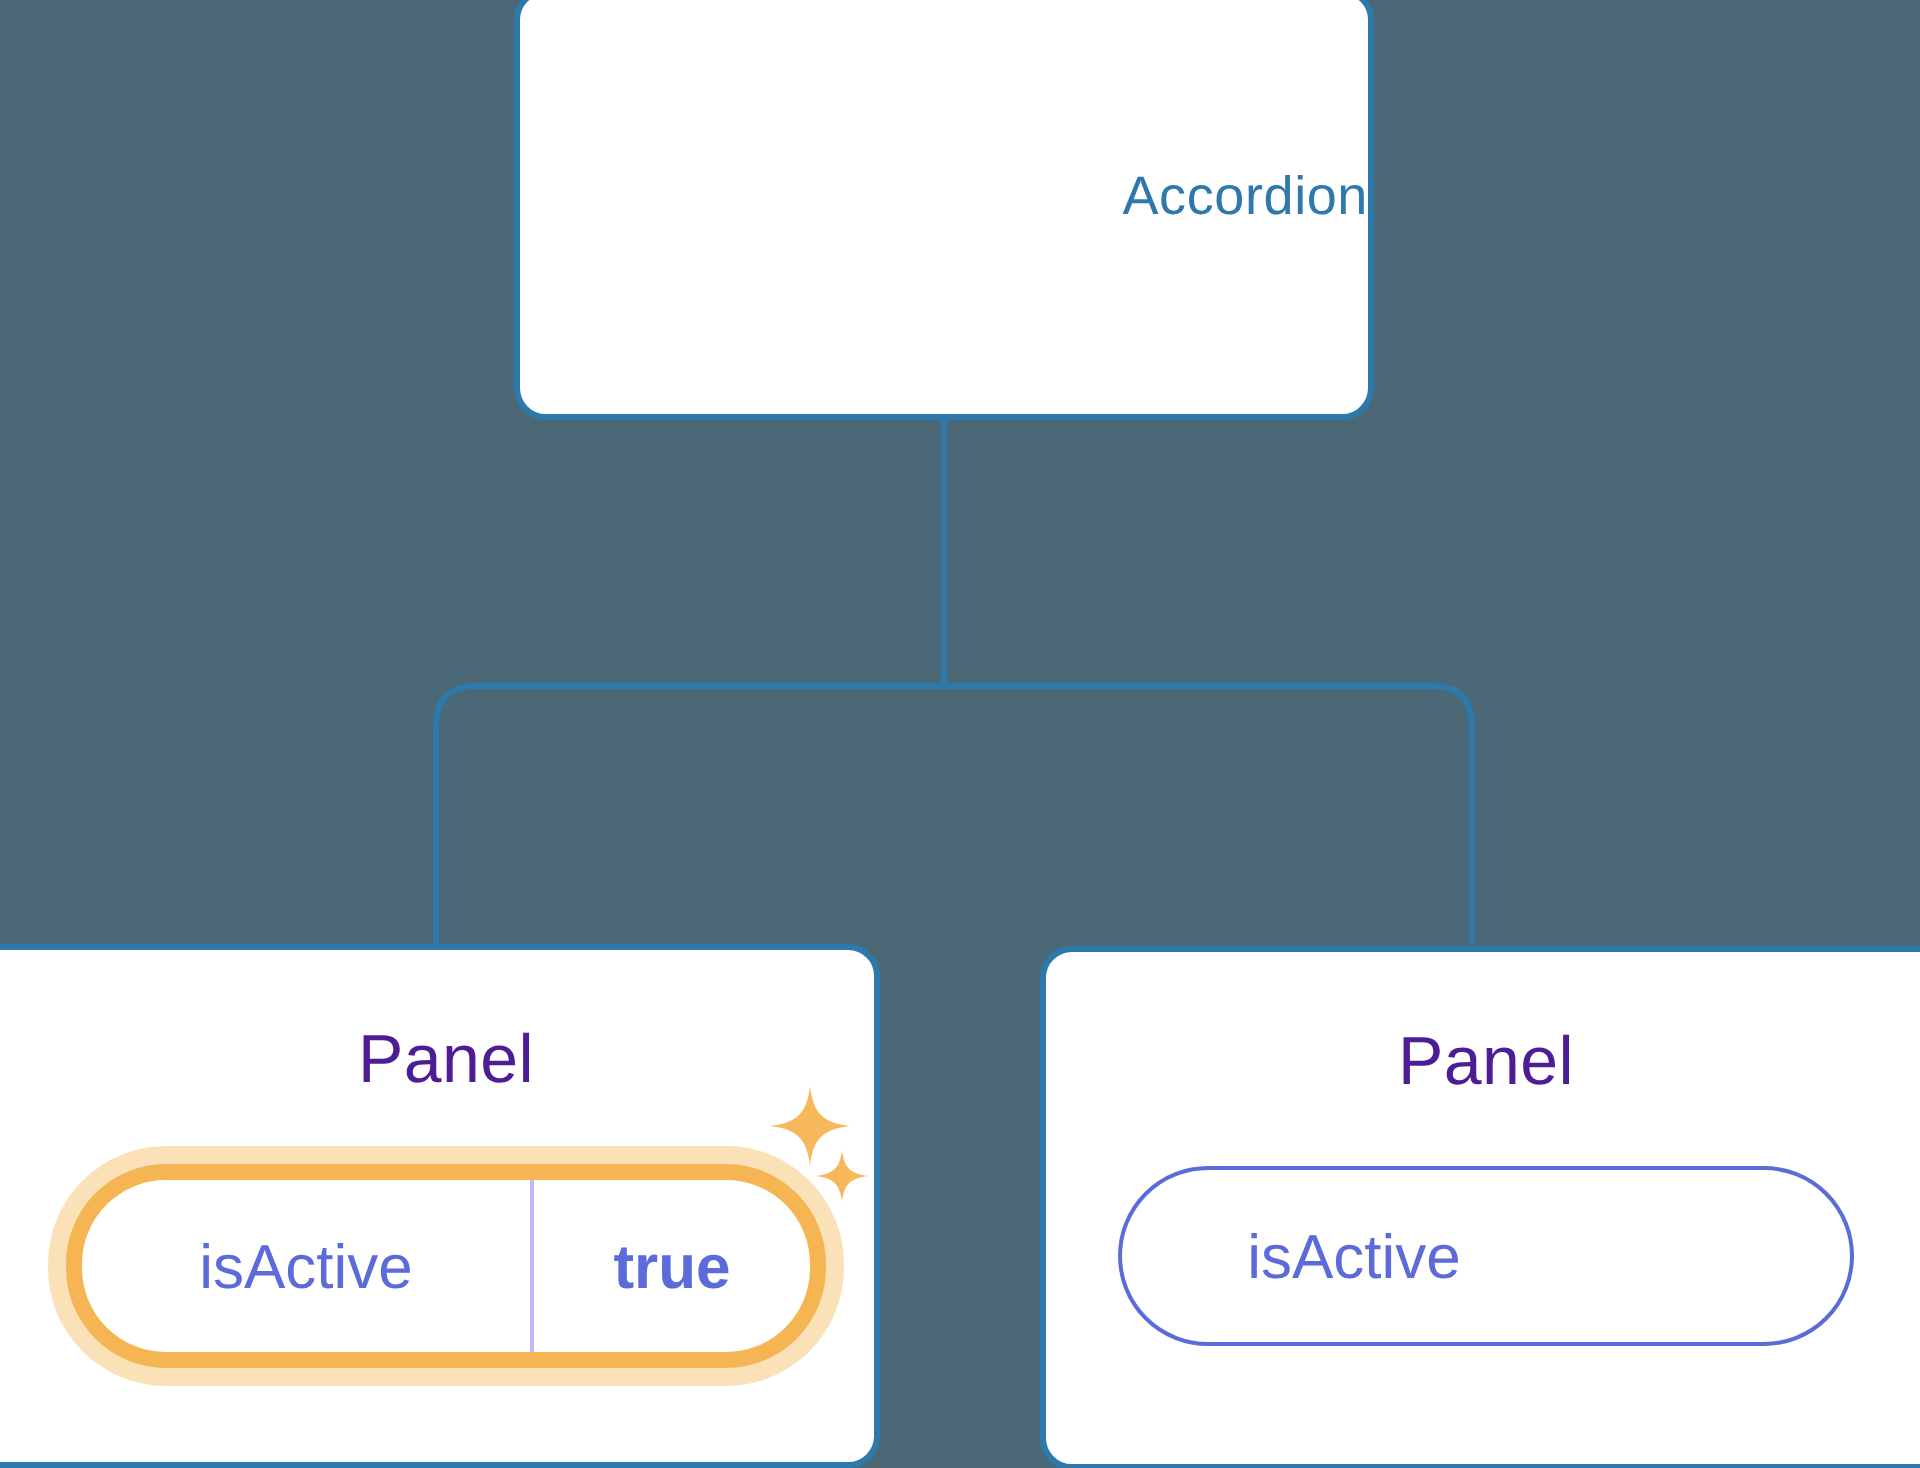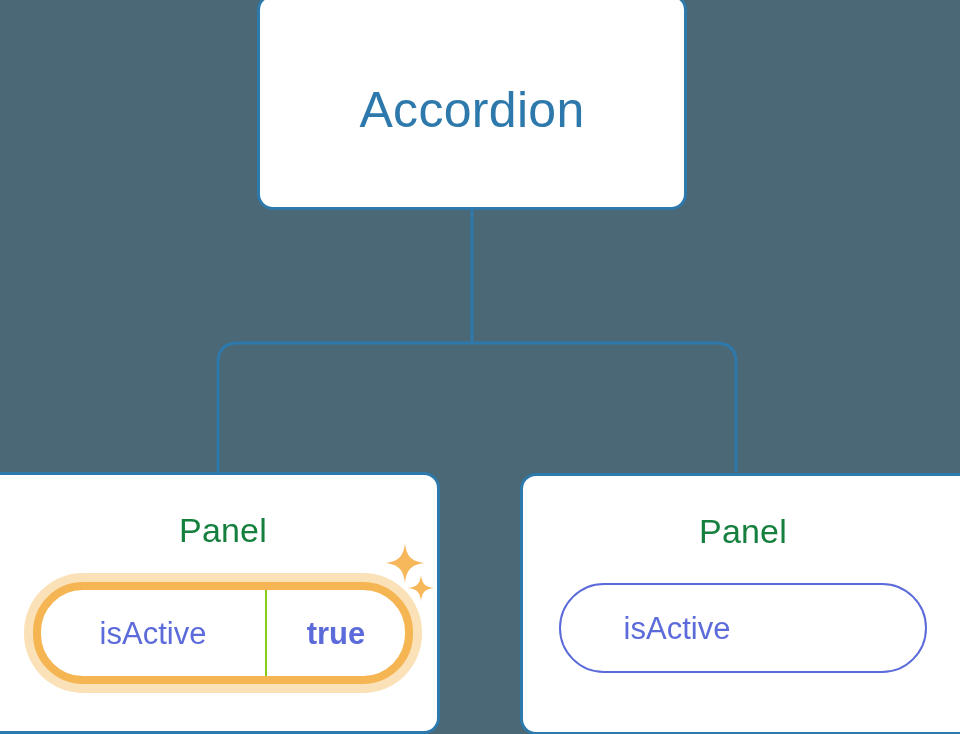--- a/index.html
+++ b/index.html
@@ -47,23 +47,23 @@
     left: 257px;
     top: -6px;
     width: 430px;
     height: 216px;
   }
   #accordion-card .node-title {
     position: absolute;
     left: 0;
     right: 0;
     top: 88px;
-    text-align: center;
+    text-align: right;
     color: #2e79ac;
-    font-size: 50px;
+    font-size: 27px;
     font-weight: 400;
     letter-spacing: 0.3px;
     line-height: 1;
   }
 
   
   .panel-card {
     height: 262px;
   }
   #panel-card-left {
@@ -73,21 +73,21 @@
   }
   #panel-card-right {
     left: 520px;
     top: 473px;
     width: 458px;
   }
 
   .panel-title {
     position: absolute;
     top: 38px;
-    color: #15803d;
+    color: #4c1d95;
     font-size: 34px;
     font-weight: 400;
     line-height: 1;
     text-align: center;
     letter-spacing: 0.2px;
   }
   #panel-card-left .panel-title {
     left: 18px;
     width: 440px;
   }
@@ -135,21 +135,21 @@
 
   
   .pill.is-highlighted {
     border: 8px solid #f5b553;
     border-radius: 50px;
     box-shadow: 0 0 0 9px #fbe1b8;
     width: 380px;
     height: 102px;
   }
   .pill.is-highlighted .pill-val {
-    border-left: 2px solid #84cc16;
+    border-left: 2px solid #c4b5fd;
     font-weight: 700;
   }
   .pill.is-highlighted .pill-key { flex: 0 0 224px; }
 
   
   .sparkle {
     position: absolute;
     fill: #f7b85c;
     pointer-events: none;
   }

